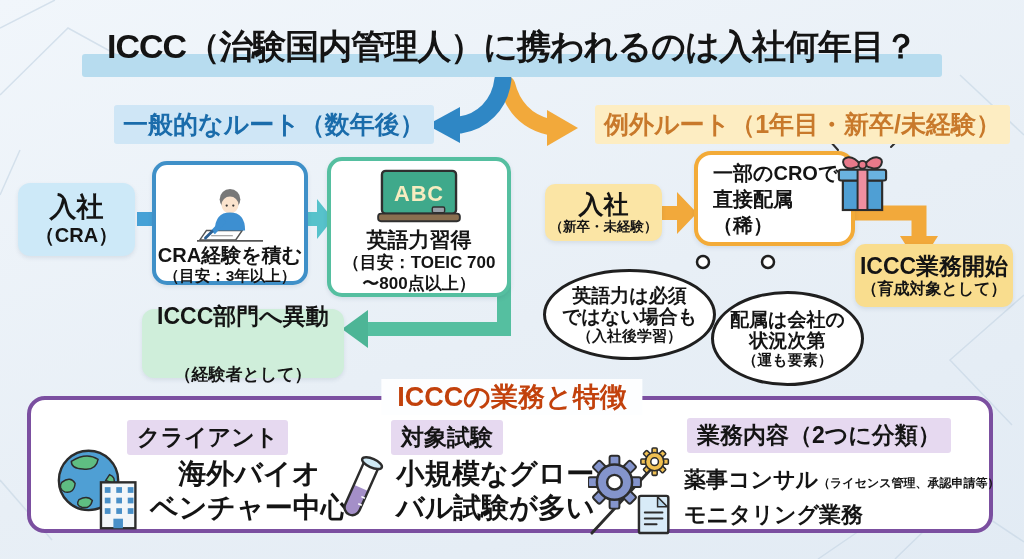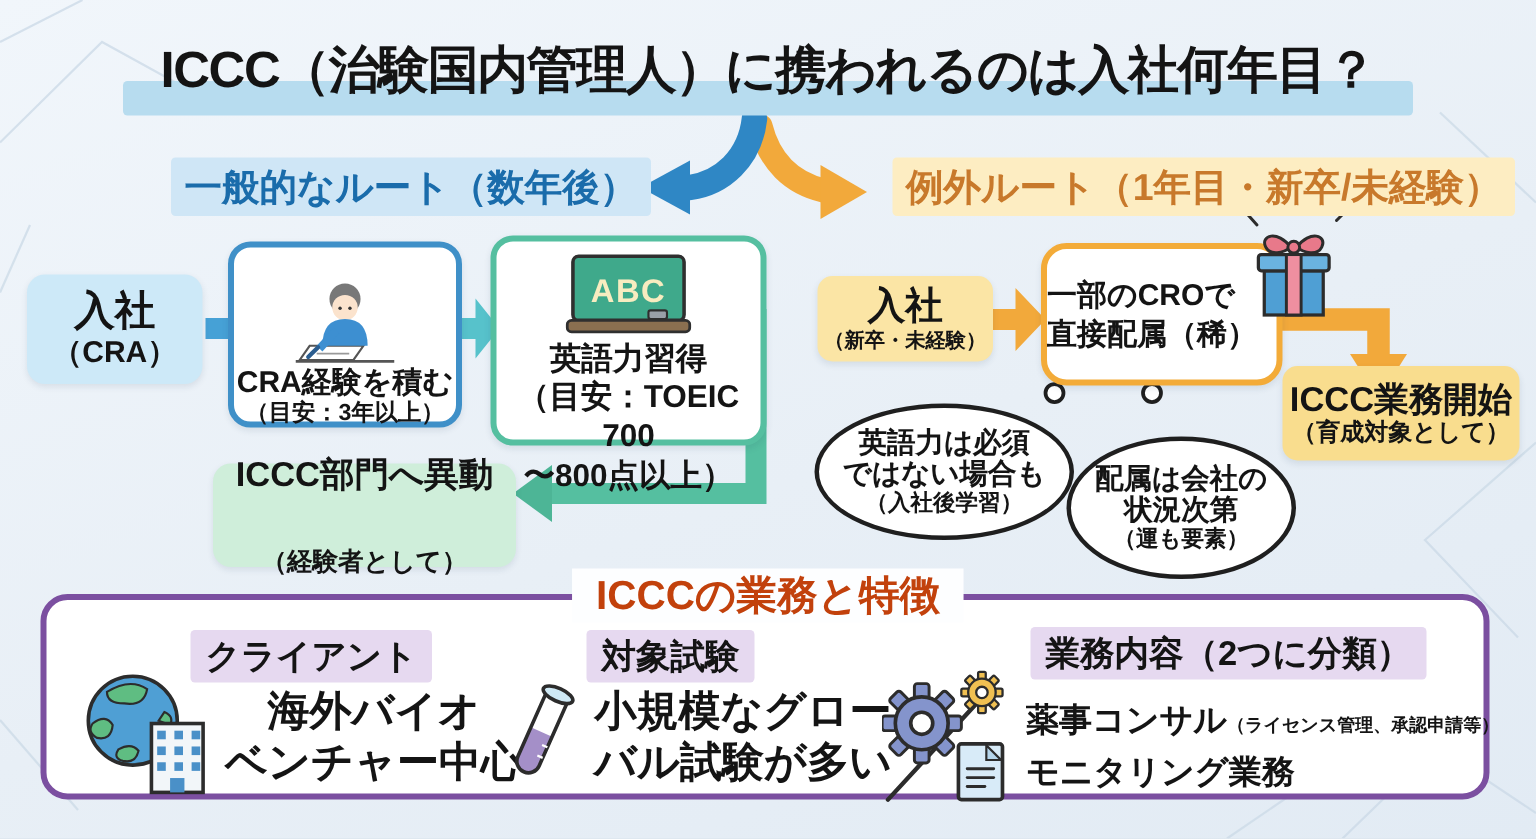--- a/index.html
+++ b/index.html
@@ -33,32 +33,32 @@
   #box-nyusha-cra{left:18px;top:183px;width:117px;height:73px;background:#cde9f8;}
   #box-nyusha-cra .l1{font-size:27px;font-weight:800;}
   #box-nyusha-cra .l2{font-size:20px;}
 
   #box-cra{left:152px;top:161px;width:156px;height:124px;border-color:#3f90c8;justify-content:flex-start;padding-top:22px;box-sizing:border-box;}
   #box-cra .t{font-size:20px;font-weight:800;margin-top:2px;}
   #box-cra .n{font-size:15.5px;}
 
   #box-english{left:327px;top:157px;width:184px;height:140px;border-color:#55bfa0;justify-content:flex-start;padding-top:7px;box-sizing:border-box;}
   #box-english .t{font-size:21px;font-weight:800;margin-top:3px;}
-  #box-english .n{font-size:21px;line-height:1.25;}
+  #box-english .n{font-size:17px;line-height:1.25;}
 
   #box-iccc-bumon{left:142px;top:309px;width:202px;height:69px;background:#cfeeda;}
   #box-iccc-bumon .t{font-size:23px;font-weight:800;}
   #box-iccc-bumon .n{font-size:17px;margin-top:36px;}
 
   #box-nyusha-shin{left:545px;top:184px;width:117px;height:57px;background:#fbe5a5;border-radius:10px;}
   #box-nyusha-shin .l1{font-size:25px;font-weight:800;}
   #box-nyusha-shin .l2{font-size:13.5px;text-align:center;}
 
-  #box-cro{left:694px;top:162px;width:161px;height:95px;border-color:#f3ab38;border-radius:17px;
-           align-items:flex-start;box-sizing:border-box;}
+  #box-cro{left:694px;top:151px;width:161px;height:95px;border-color:#f3ab38;border-radius:17px;
+           align-items:flex-start;padding-left:15px;box-sizing:border-box;}
   #box-cro .l{font-size:20px;font-weight:800;line-height:1.3;text-align:left;}
 
   #box-iccc-start{left:855px;top:244px;width:158px;height:63px;background:#f9dd8e;border-radius:10px;}
   #box-iccc-start .t{font-size:23px;font-weight:800;}
   #box-iccc-start .n{font-size:16px;}
 
   
   .bubble{z-index:3;background:#fff;border:3px solid #1f1f1f;border-radius:50%;
           display:flex;flex-direction:column;align-items:center;justify-content:center;
           text-align:right;line-height:1.13;box-sizing:border-box;}

